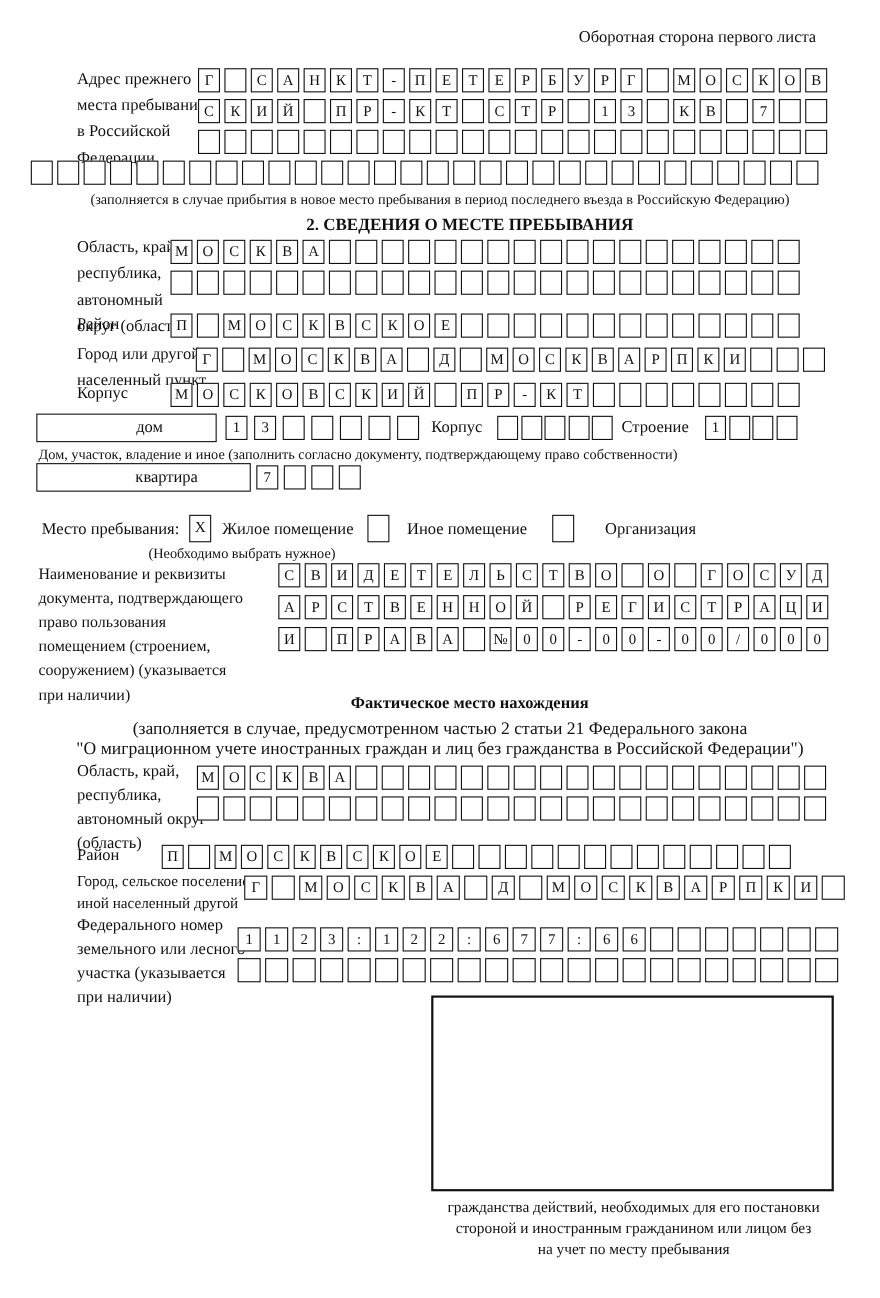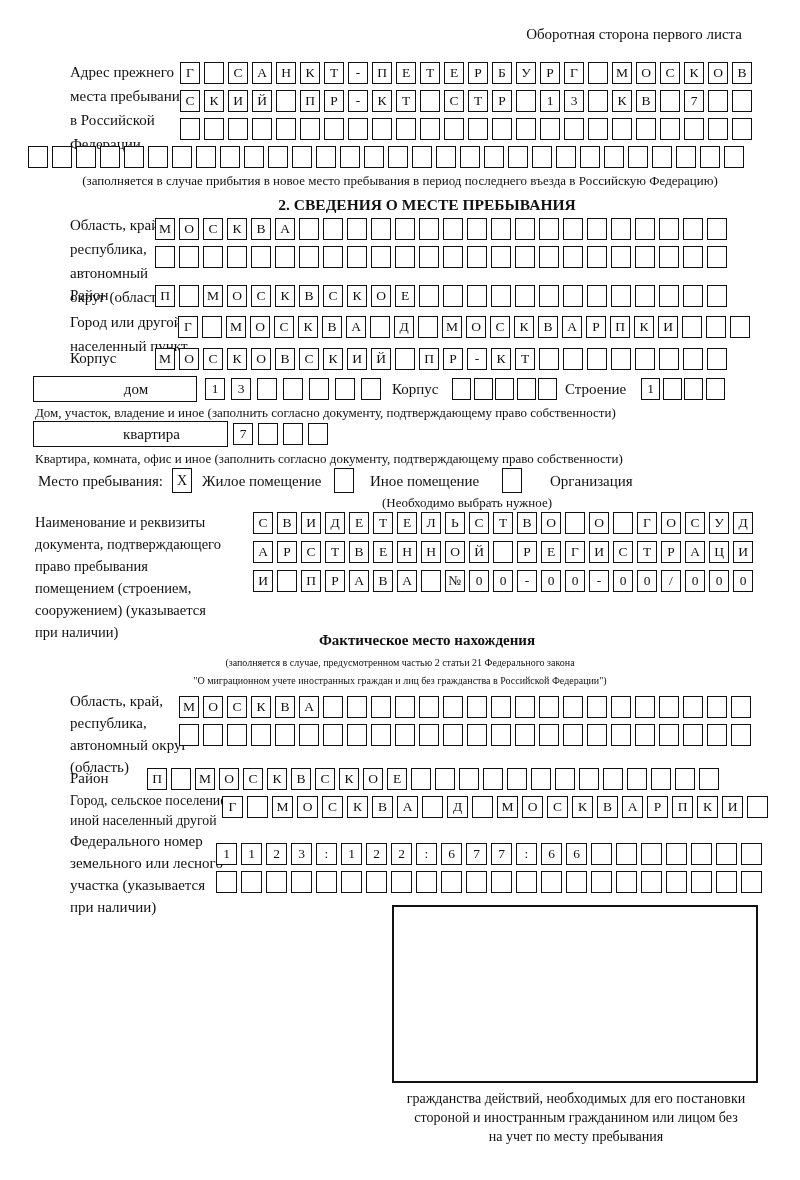--- a/index.html
+++ b/index.html
@@ -31,21 +31,21 @@
     display:flex;align-items:center;justify-content:center;
     font-size:15px;background:#fff;padding-left:42px;
   }
   .chk{
     width:20px;height:25px;border:1.4px solid #111;box-sizing:border-box;
     display:flex;align-items:center;justify-content:center;font-size:14px;background:#fff;
   }
   .stamp{
     border:2px solid #111;box-sizing:border-box;background:#fff;
   }
-  .notecap{font-size:10px;line-height:18px;}
+  .notecap{font-size:16px;line-height:18px;}
   .stampcap{font-size:14px;line-height:19px;text-align:center;}
 </style>
 </head>
 <body>
 
 <div id="page">
 
   <div class="abs lbl" style="top:22px;right:58px;">Оборотная сторона первого листа</div>
 
   <div class="abs lbl" style="left:70px;top:60px;">
@@ -341,35 +341,34 @@
     </div>
   <div class="abs cap" style="left:35px;top:405px;">Дом, участок, владение и иное (заполнить согласно документу, подтверждающему право собственности)</div>
 
   <div class="abs namebox" style="left:33px;top:421px;width:195px;">квартира</div>
   <div class="abs cells kv4" style="left:233px;top:423px;">
       <span class="cell">7</span>
       <span class="cell"></span>
       <span class="cell"></span>
       <span class="cell"></span>
     </div>
-  <div class="abs cap" style="left:35px;top:451px;">Квартира, комната, офис и иное (заполнить согласно документу, подтверждающему право собственности)</div>
 
   <div class="abs lbl" style="left:38px;top:469px;">Место пребывания:</div>
   <div class="abs chk" style="left:172px;top:468px;">X</div>
   <div class="abs lbl" style="left:202px;top:469px;">Жилое помещение</div>
   <div class="abs chk" style="left:334px;top:468px;"></div>
   <div class="abs lbl" style="left:370px;top:469px;">Иное помещение</div>
   <div class="abs chk" style="left:502px;top:468px;"></div>
   <div class="abs lbl" style="left:550px;top:469px;">Организация</div>
-  <div class="abs cap" style="left:152px;top:495px;width:400px;text-align:right;">(Необходимо выбрать нужное)</div>
+  <div class="abs cap" style="left:135px;top:495px;width:400px;text-align:left;">(Необходимо выбрать нужное)</div>
 
   <div class="abs lbl lh22" style="left:35px;top:511px;font-size:14.5px;">
       <div>Наименование и реквизиты</div>
       <div>документа, подтверждающего</div>
-      <div>право пребывания</div>
+      <div>право пользования</div>
       <div>помещением (строением,</div>
       <div>сооружением) (указывается</div>
       <div>при наличии)</div>
     </div>
   <div class="abs cells" style="left:253px;top:512px;">
       <span class="cell">С</span>
       <span class="cell">В</span>
       <span class="cell">И</span>
       <span class="cell">Д</span>
       <span class="cell">Е</span>

